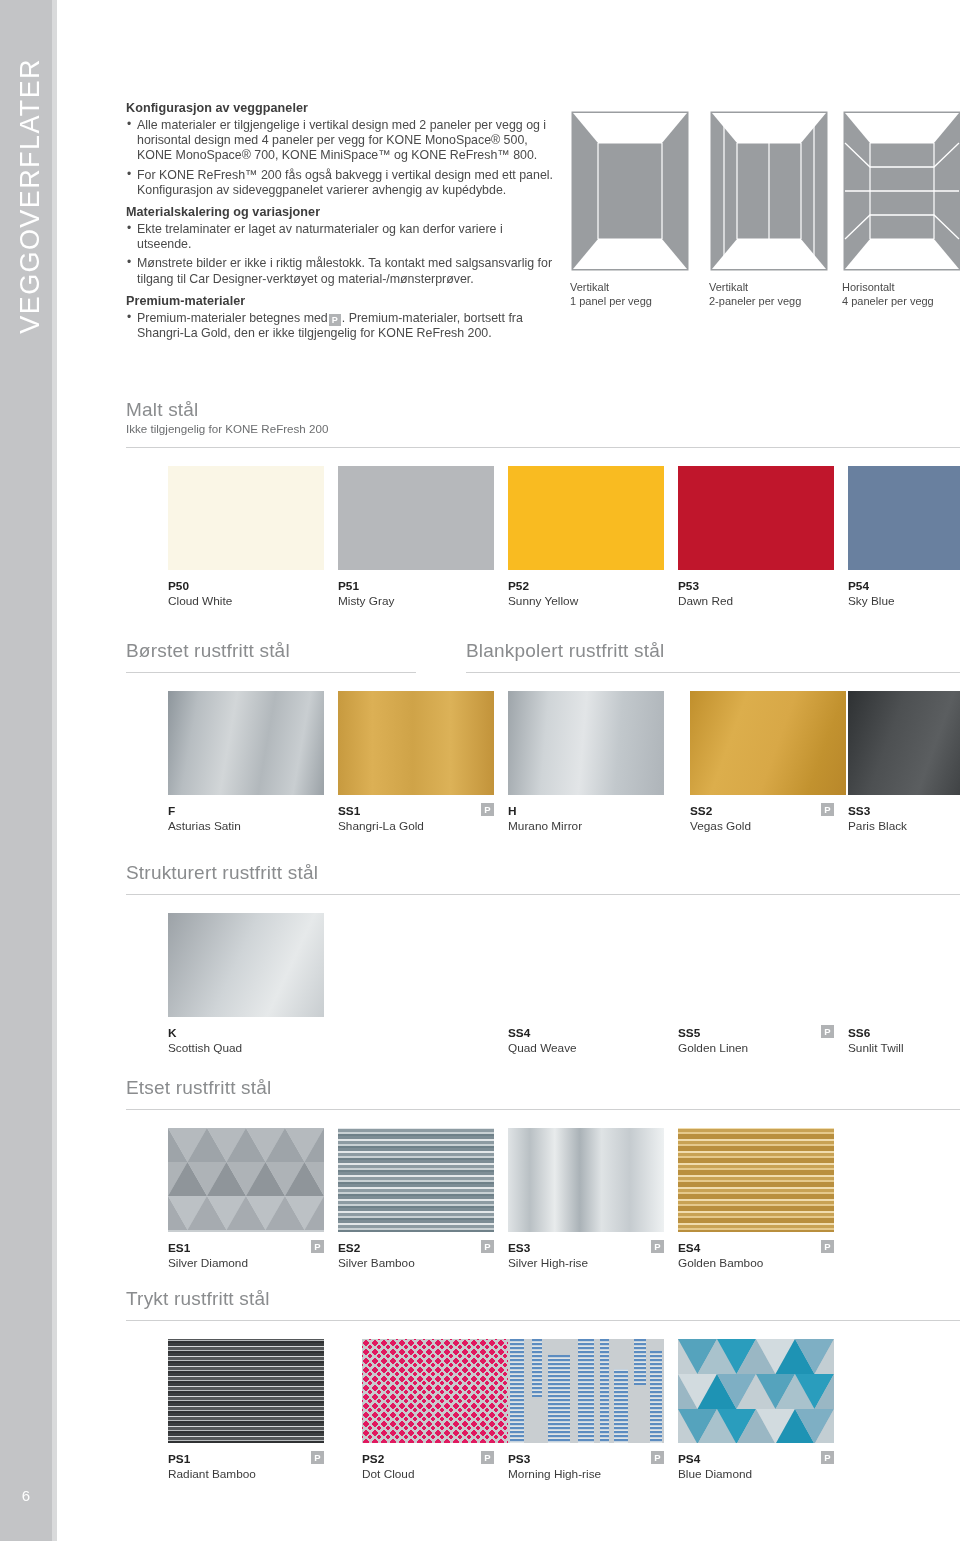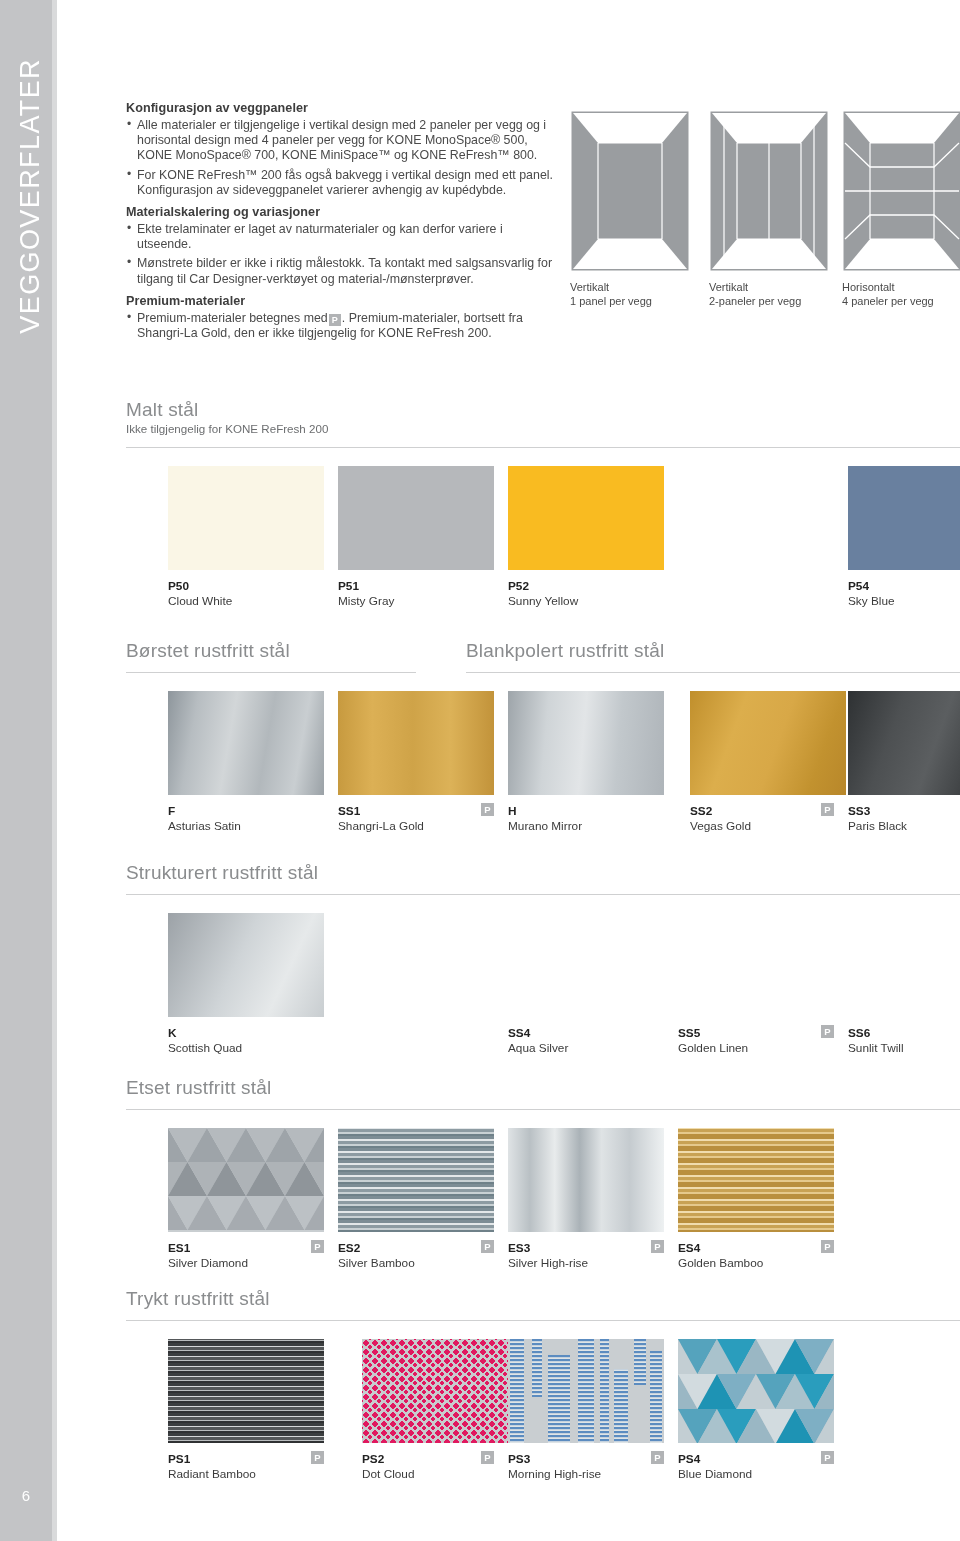--- a/index.html
+++ b/index.html
@@ -222,20 +222,25 @@
             <div class="swatch" style="left: 170px;">
               <div class="sw-img" style="background:#b6b8bb;"></div>
               <div class="sw-code">P51</div>
               <div class="sw-name">Misty Gray</div>
             </div>
             <div class="swatch" style="left: 340px;">
               <div class="sw-img" style="background:#f9bb21;"></div>
               <div class="sw-code">P52</div>
               <div class="sw-name">Sunny Yellow</div>
             </div>
+            <div class="swatch" style="left: 510px;">
+              <div class="sw-img" style="background:#c0162c;"></div>
+              <div class="sw-code">P53</div>
+              <div class="sw-name">Dawn Red</div>
+            </div>
             <div class="swatch" style="left: 680px;">
               <div class="sw-img" style="background:#69809f;"></div>
               <div class="sw-code">P54</div>
               <div class="sw-name">Sky Blue</div>
             </div>
           </div>
         </div>
         <div class="section" style="top: 640px;">
           <div class="hdr-row">
             <div class="sec-title">Børstet rustfritt stål</div>
@@ -280,21 +285,21 @@
           <div class="rule" style="margin-top: 10px;"></div>
           <div class="swatch-row" style="margin-top: 18px;">
             <div class="swatch" style="left: 0px;">
               <div class="sw-img" style="background:linear-gradient(115deg,#9ca2a7 0%,#cfd4d7 45%,#e6e9ea 72%,#c8cdd0 100%),repeating-linear-gradient(45deg,rgba(255,255,255,.55) 0 2px,rgba(90,95,100,.45) 2px 5px),repeating-linear-gradient(-45deg,rgba(255,255,255,.30) 0 2px,rgba(70,75,80,.28) 2px 5px);"></div>
               <div class="sw-code">K</div>
               <div class="sw-name">Scottish Quad</div>
             </div>
             <div class="swatch" style="left: 340px;">
               <div class="sw-img" style="background:#8e9498,repeating-linear-gradient(60deg,rgba(255,255,255,.42) 0 1px,rgba(45,50,55,.42) 1px 3px),repeating-linear-gradient(-60deg,rgba(255,255,255,.32) 0 1px,rgba(40,45,50,.34) 1px 3px);"></div>
               <div class="sw-code">SS4</div>
-              <div class="sw-name">Aqua Silver</div>
+              <div class="sw-name">Quad Weave</div>
             </div>
             <div class="swatch" style="left: 510px;">
               <div class="sw-img" style="background:#c79f47,repeating-linear-gradient(0deg,rgba(255,240,200,.60) 0 1px,rgba(110,75,15,.55) 1px 3px),repeating-linear-gradient(90deg,rgba(255,245,210,.45) 0 2px,rgba(120,85,20,.42) 2px 4px);"></div>
               <div class="sw-code">SS5<span class="pbadge">P</span></div>
               <div class="sw-name">Golden Linen</div>
             </div>
             <div class="swatch" style="left: 680px;">
               <div class="sw-img" style="background:#b6a483,repeating-linear-gradient(0deg,rgba(255,250,235,.45) 0 2px,rgba(120,95,45,.45) 2px 5px),repeating-linear-gradient(90deg,rgba(255,250,235,.40) 0 2px,rgba(120,95,45,.42) 2px 5px);"></div>
               <div class="sw-code">SS6<span class="pbadge">P</span></div>
               <div class="sw-name">Sunlit Twill</div>

